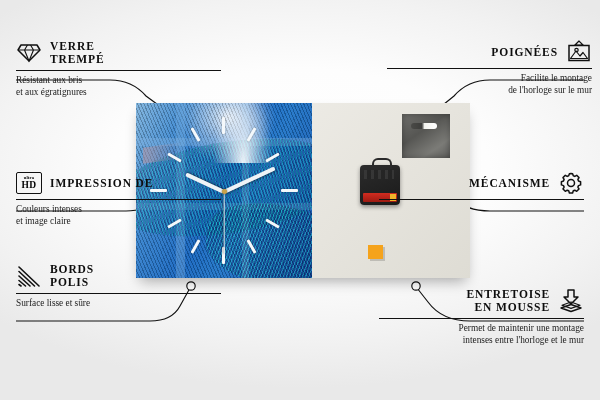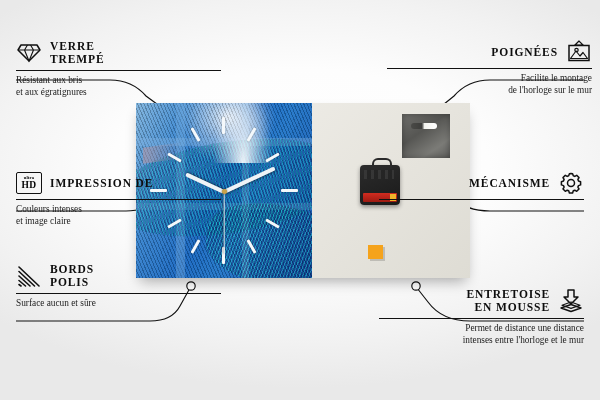--- a/index.html
+++ b/index.html
@@ -198,21 +198,21 @@
             <path d="M2 2 22 21M2 6.5 17.5 21M2 11 13 21M2 15.5 8.5 21M2 19.5 4 21" fill="none" stroke="#111" stroke-width="1.6" stroke-linecap="round"></path>
           </svg>
       </span>
       <span class="title">
         <span>BORDS</span><br>
         <span>POLIS</span>
       </span>
     </div>
     <div class="rule"></div>
     <div class="sub">
-      <span>Surface aucun et sûre</span>
+      <span>Surface lisse et sûre</span>
     </div>
   </div>
 
   <div class="callout right" style="left:387px;top:40px;">
     <div class="head">
       <span class="title">
         <span>POIGNÉES</span><br>
       </span>
       <span class="ico">
         <svg width="26" height="24" viewBox="0 0 26 24">
@@ -254,18 +254,18 @@
       <span class="ico">
         <svg width="26" height="24" viewBox="0 0 26 24">
             <path d="M10 1h6v7h4l-7 7-7-7h4z" fill="none" stroke="#111" stroke-width="1.5" stroke-linejoin="round"></path>
             <path d="M13 15.5 23 19l-10 3.5L3 19z" fill="none" stroke="#111" stroke-width="1.4" stroke-linejoin="round"></path>
             <path d="M13 13 22 16.2l-9 3.2-9-3.2z" fill="none" stroke="#111" stroke-width="1.2" stroke-linejoin="round"></path>
           </svg>
       </span>
     </div>
     <div class="rule"></div>
     <div class="sub">
-      <span>Permet de distance une distance</span><br>
+      <span>Permet de maintenir une montage</span><br>
       <span>intenses entre l'horloge et le mur</span>
     </div>
   </div>
 
 </div>
 
 </body></html>

